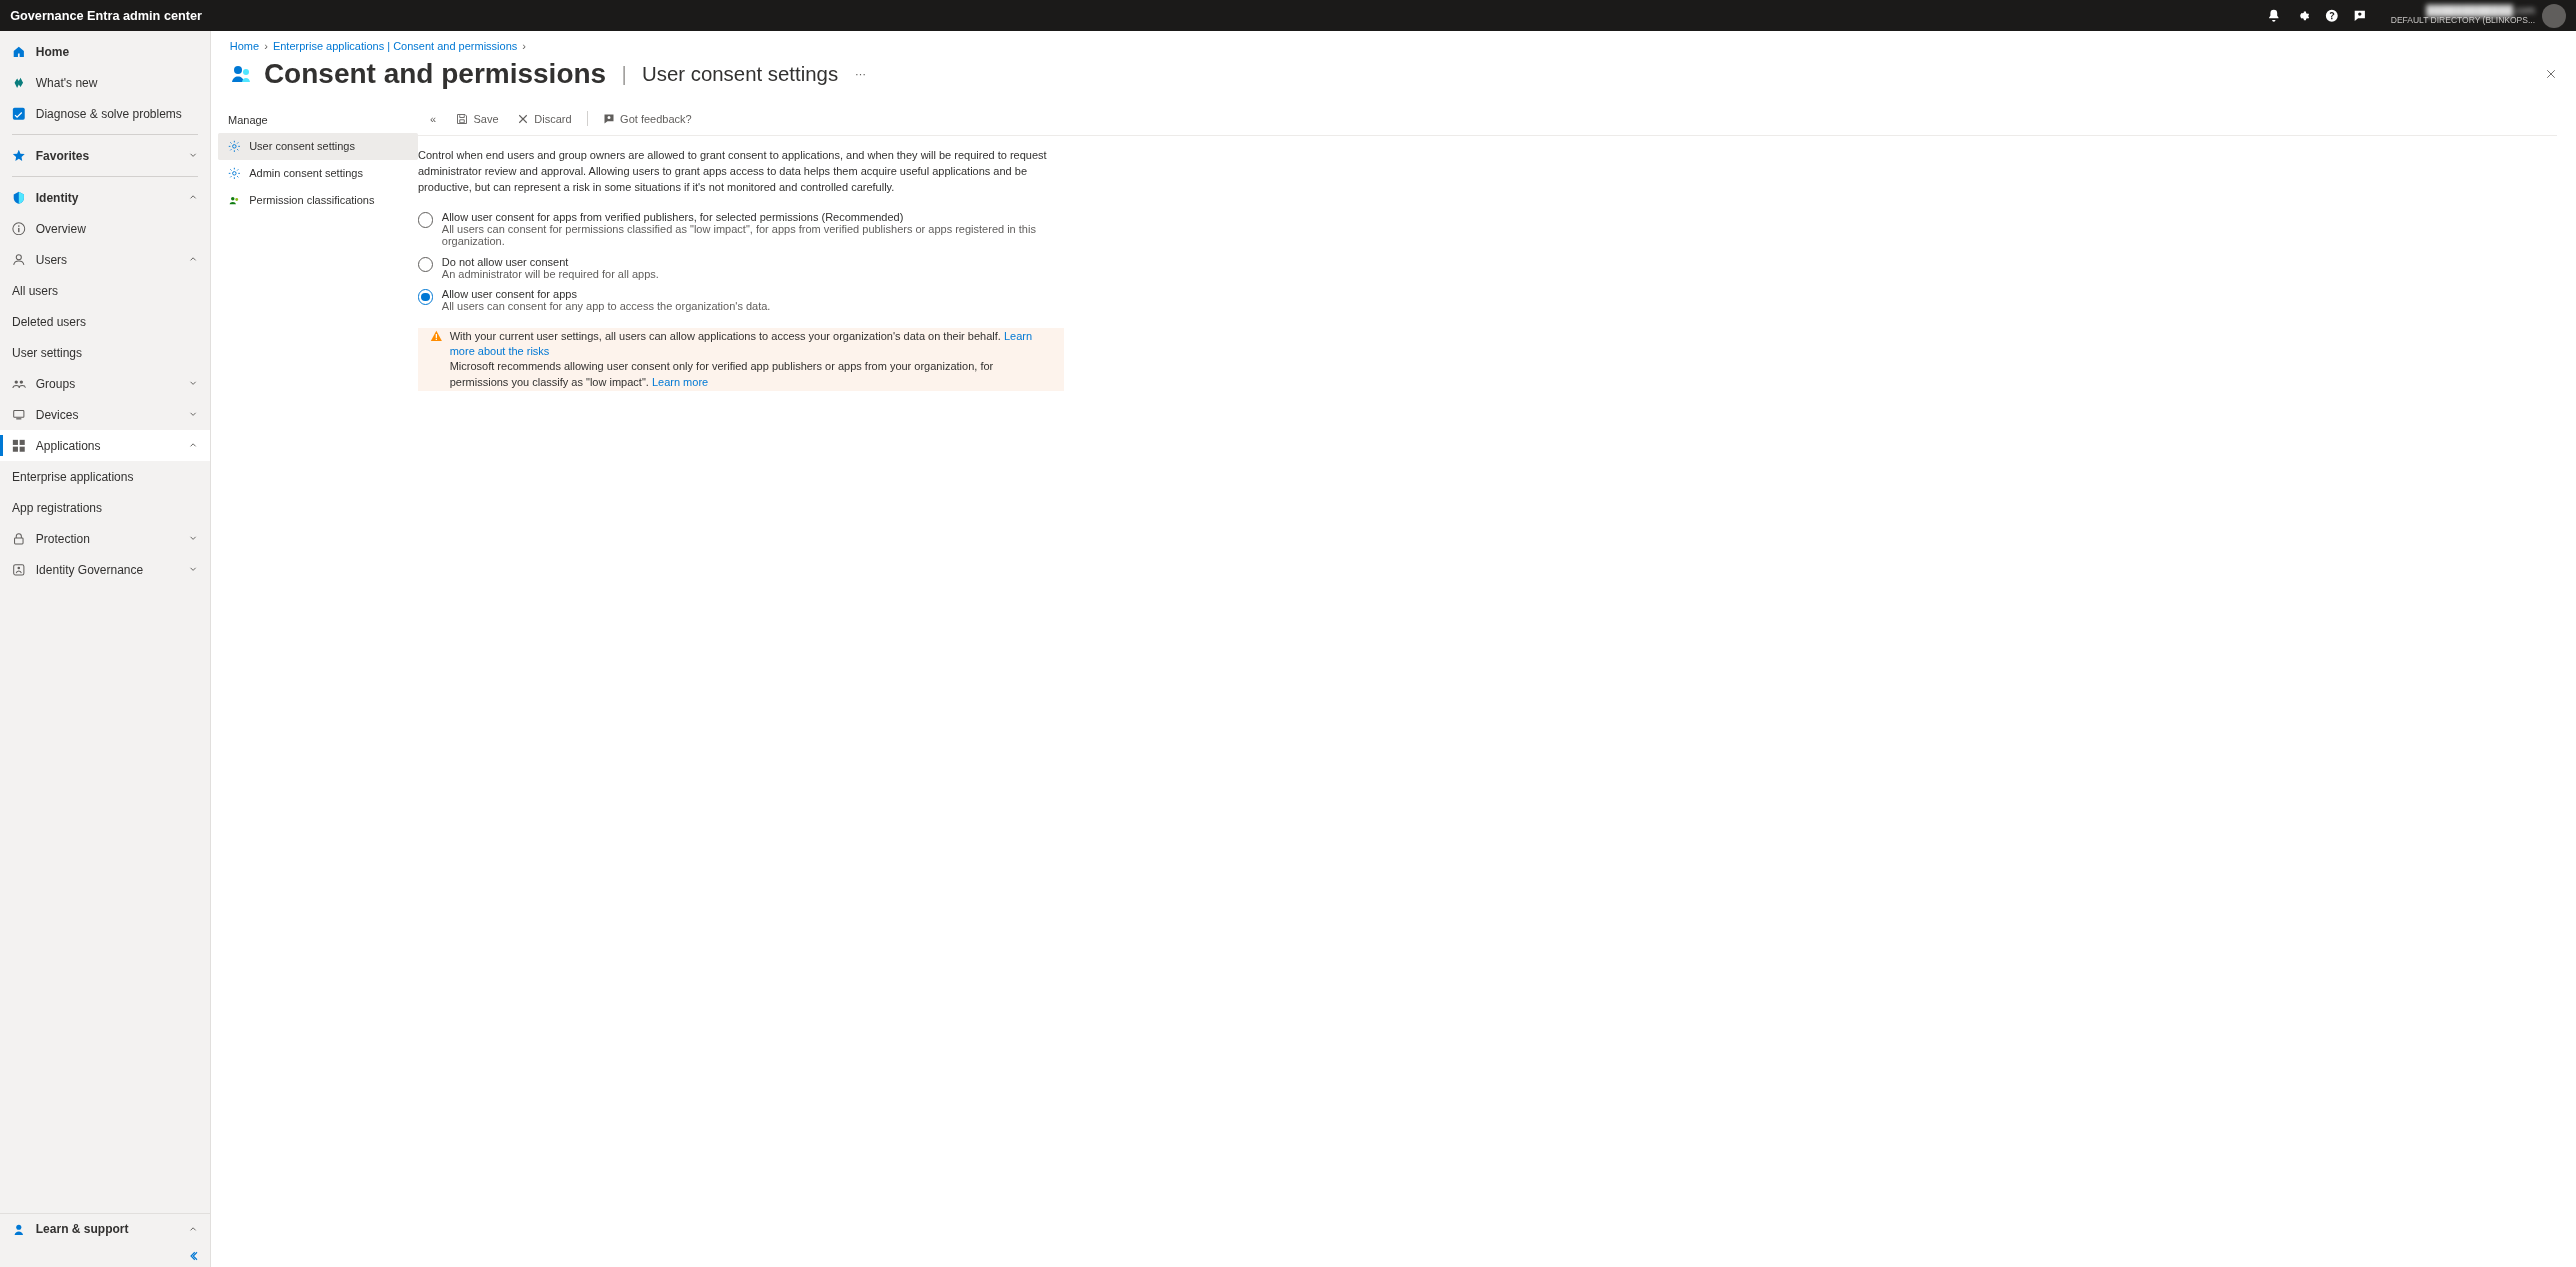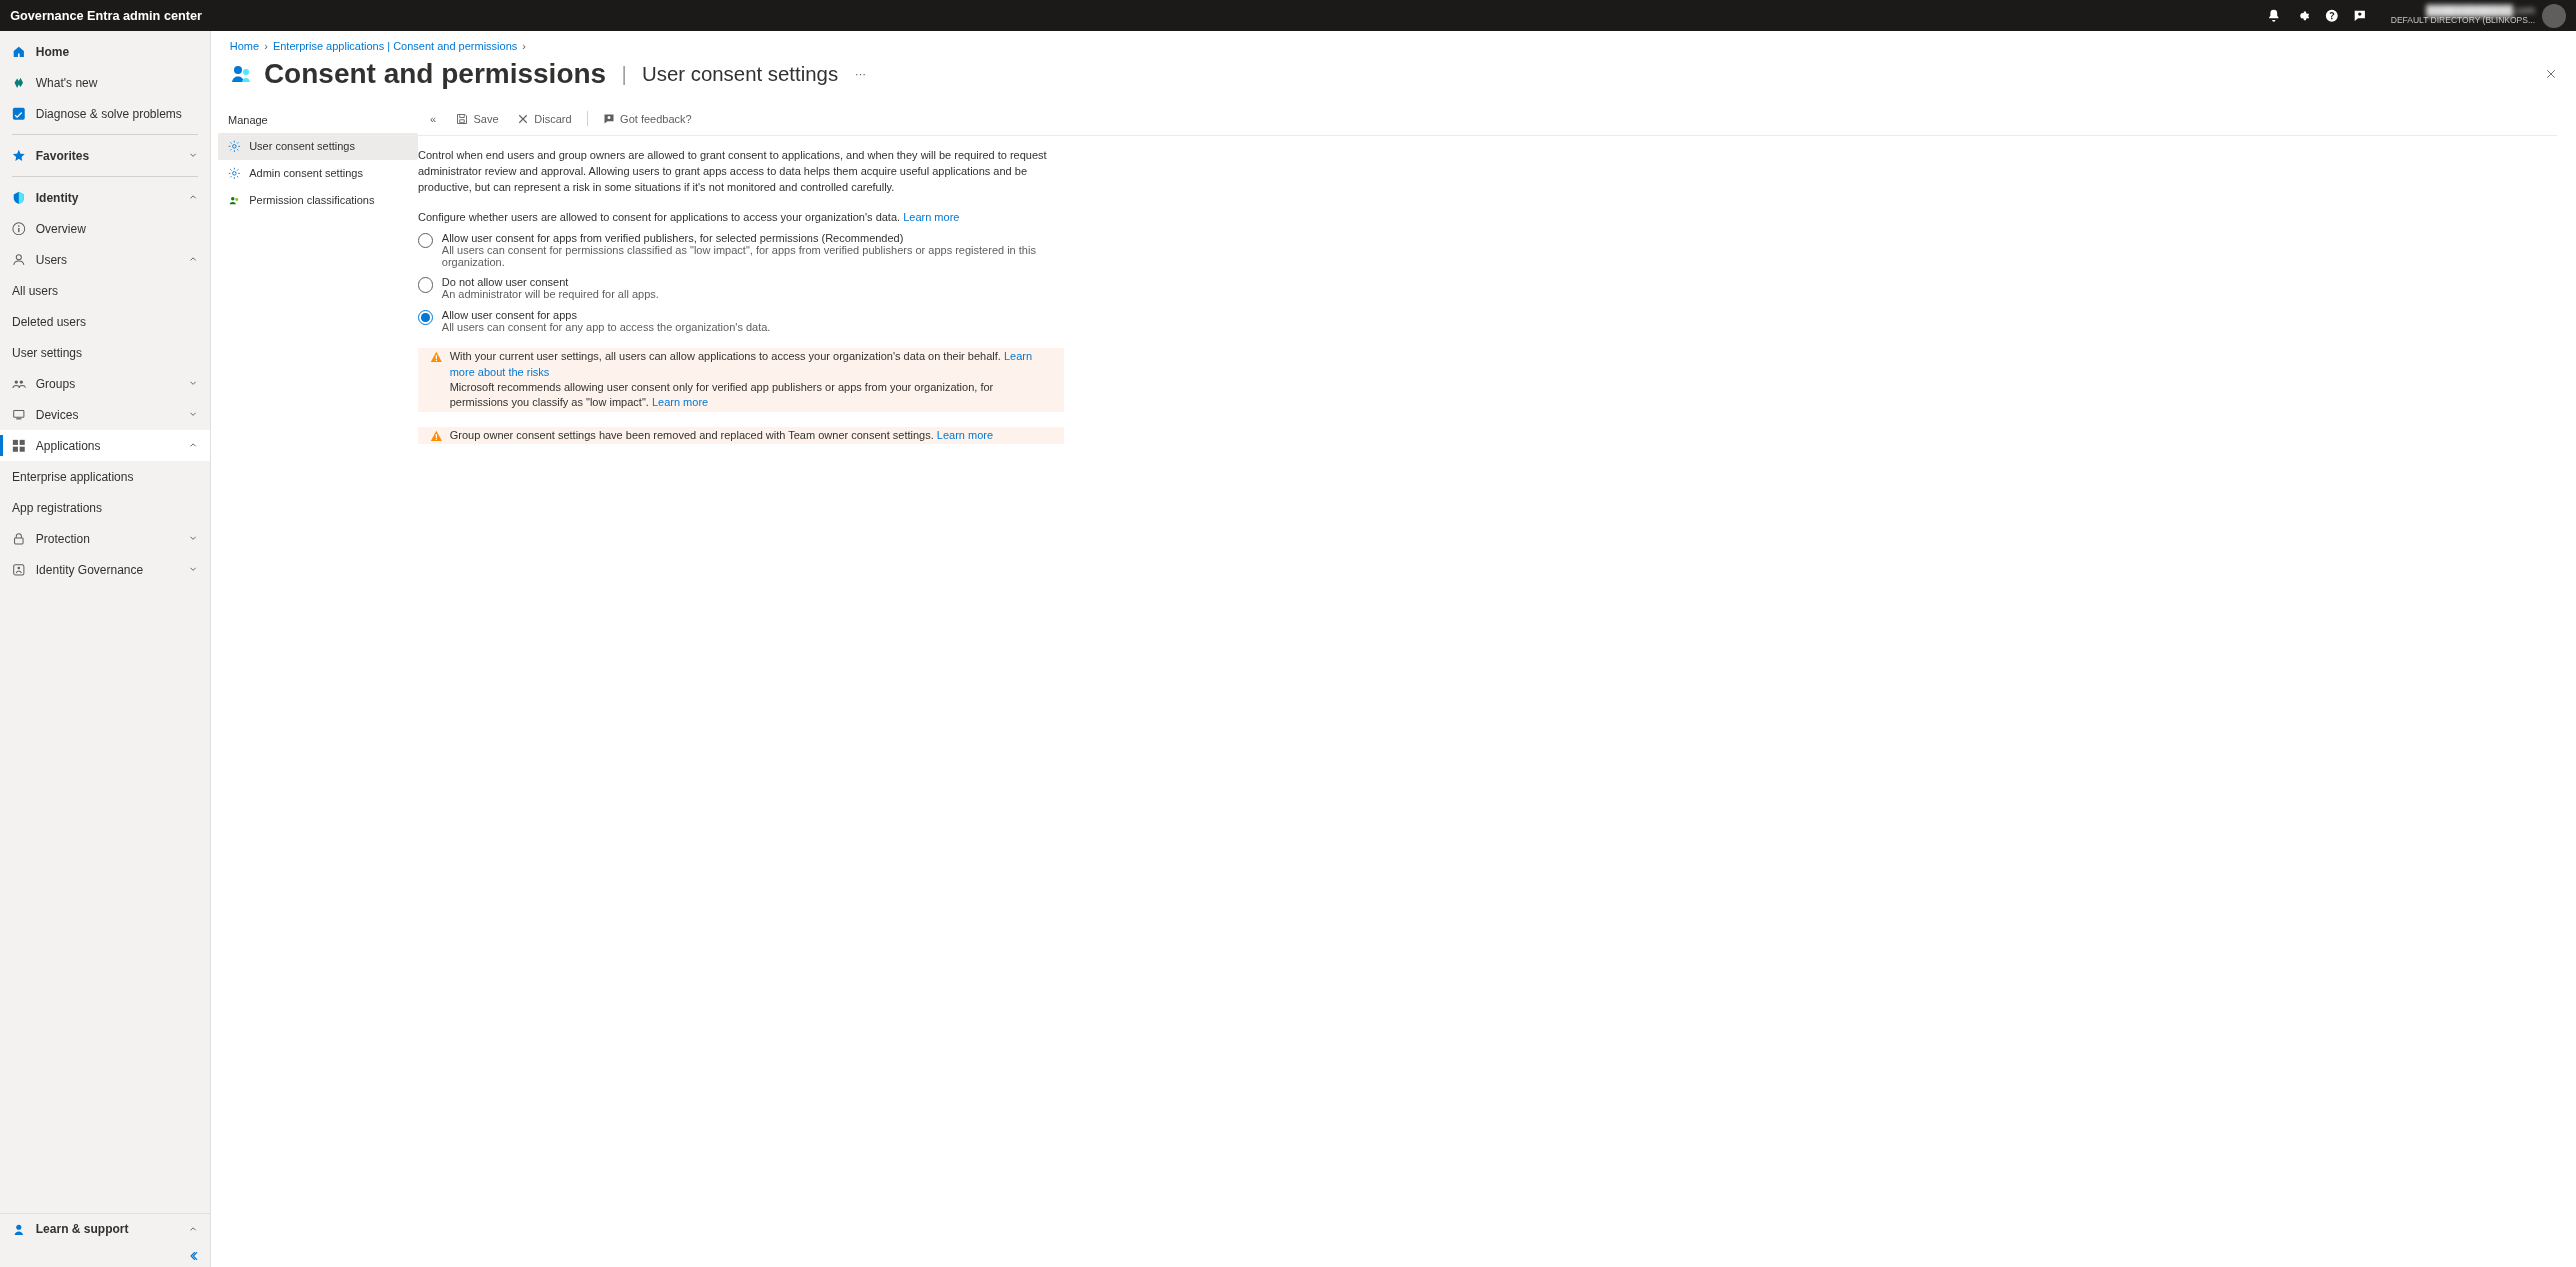--- a/index.html
+++ b/index.html
@@ -420,21 +420,20 @@
           <div class="tb-btn">
               <svg viewBox="0 0 14 14" width="12" height="12">
                 <use href="#i-feedback"></use>
               </svg>
               <span>Got feedback?</span>
             </div>
         </div>
 
         <p class="intro">Control when end users and group owners are allowed to grant consent to applications, and when they will be required to request administrator review and approval. Allowing users to grant apps access to data helps them acquire useful applications and be productive, but can represent a risk in some situations if it's not monitored and controlled carefully.</p>
 
-        <div class="sec-d"><span>Configure whether users are allowed to consent for applications to access your organization's data. </span><a>Learn more</a></div>
 
         <div class="radio-row">
           <div class="radio"></div>
           <div class="radio-txt">
               <div class="t1">Allow user consent for apps from verified publishers, for selected permissions (Recommended)</div>
               <div class="t2">All users can consent for permissions classified as "low impact", for apps from verified publishers or apps registered in this organization.</div>
             </div>
         </div>
         <div class="radio-row">
           <div class="radio"></div>
@@ -450,23 +449,17 @@
               <div class="t2">All users can consent for any app to access the organization's data.</div>
             </div>
         </div>
 
         <div class="warn">
           <svg viewBox="0 0 15 15" width="12.7" height="12.7">
               <use href="#i-warn"></use>
             </svg>
           <div><span>With your current user settings, all users can allow applications to access your organization's data on their behalf. </span><a>Learn more about the risks</a><br><span>Microsoft recommends allowing user consent only for verified app publishers or apps from your organization, for permissions you classify as "low impact". </span><a>Learn more</a></div>
         </div>
-        <div class="warn">
-          <svg viewBox="0 0 15 15" width="12.7" height="12.7">
-              <use href="#i-warn"></use>
-            </svg>
-          <div><span>Group owner consent settings have been removed and replaced with Team owner consent settings. </span><a>Learn more</a></div>
-        </div>
       </div>
     </div>
   </div>
 </div>
 
 
 </body></html>

